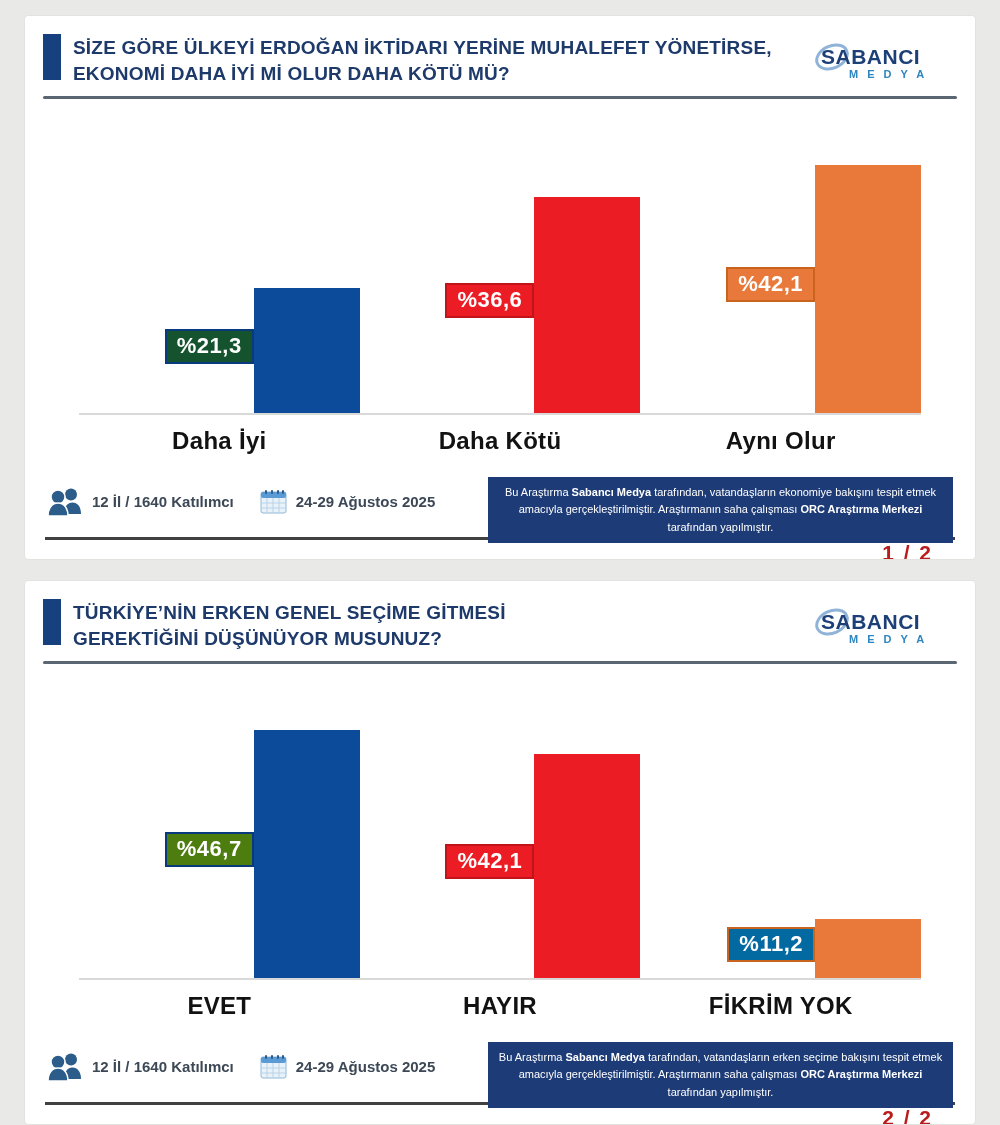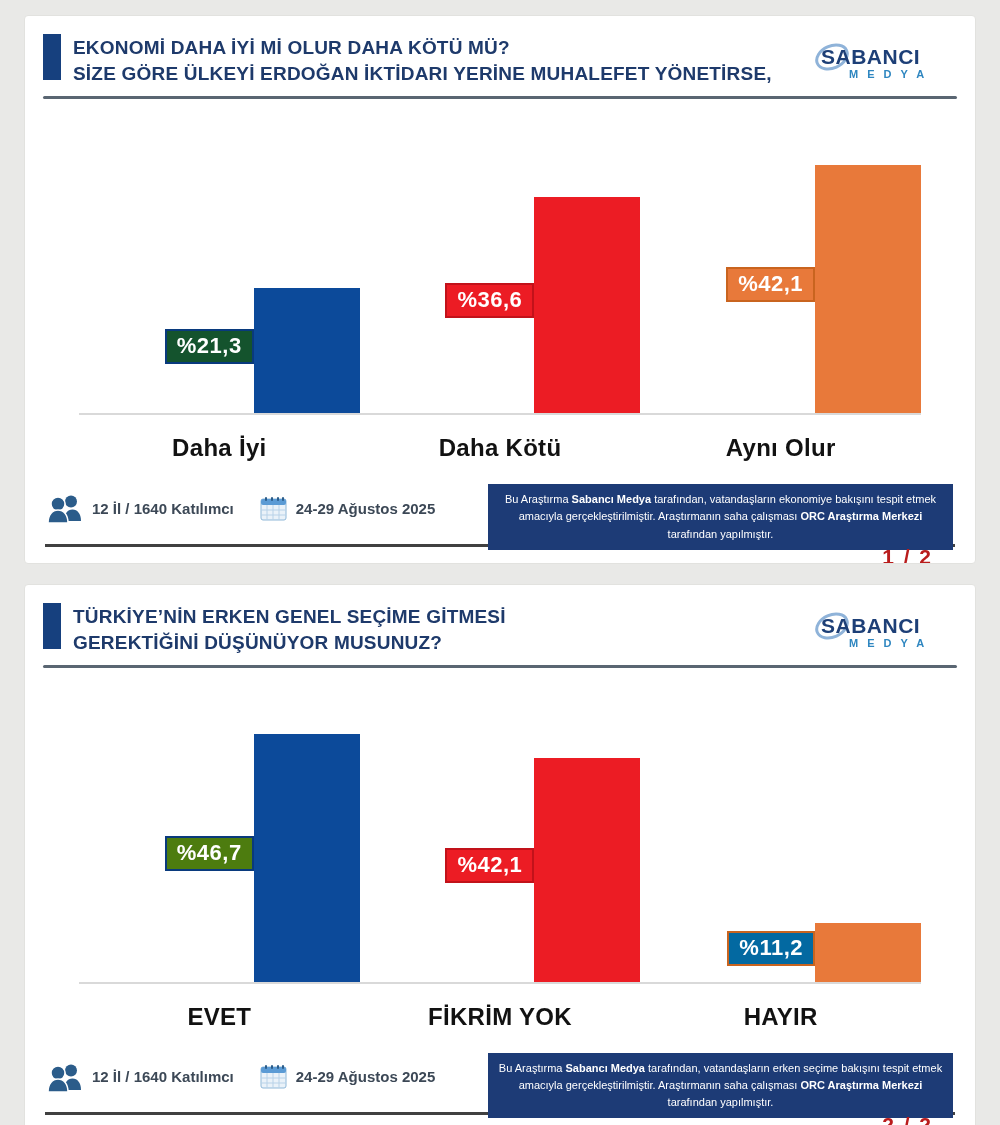--- a/index.html
+++ b/index.html
@@ -27,21 +27,21 @@
   .plot {
     display:flex; align-items:flex-end; justify-content:space-around;
     height:312px; margin:4px 36px 0; border-bottom:2px solid #d9d9d9;
   }
   .col { flex:1; display:flex; align-items:center; justify-content:flex-end; }
   .badge {
     color:#fff; font-size:22px; font-weight:700; letter-spacing:.5px;
     padding:2px 10px 3px; margin-bottom:9px; border:2px solid rgba(0,0,0,.25);
   }
   .bar { width:106px; }
-  .cats { display:flex; justify-content:space-around; margin:7px 36px; padding:12px 0 6px;align-items:flex-end; }
+  .cats { display:flex; justify-content:space-around; margin:0 36px; padding:12px 0 6px;align-items:flex-end; }
   .cat { flex:1; text-align:center; font-size:24px; font-weight:800; color:#121212; letter-spacing:.3px; }
   
   .card-footer {
     display:flex; align-items:center; margin:10px 2px 0; padding:6px 2px 12px;
     border-bottom:3px solid #404040;
   }
   .meta { display:flex; align-items:center; font-size:15px; font-weight:700; color:#3c4856; }
   .meta .ico { margin-right:9px; display:inline-flex; }
   .meta + .meta { margin-left:26px; }
   .info-box {
@@ -56,24 +56,24 @@
   }
 </style>
 </head>
 <body>
 
 <section class="card">
   <div class="card-header">
     <div class="accent-bar"></div>
     <div class="title-block">
       <div class="title-line">
+        <span class="t-strong"></span><span class="t-rest">SİZE GÖRE ÜLKEYİ ERDOĞAN İKTİDARI YERİNE MUHALEFET YÖNETİRSE,</span>
+      </div>
+      <div class="title-line">
         <span class="t-strong">EKONOMİ DAHA İYİ Mİ OLUR DAHA KÖTÜ MÜ?</span><span class="t-rest"></span>
-      </div>
-      <div class="title-line">
-        <span class="t-strong"></span><span class="t-rest">SİZE GÖRE ÜLKEYİ ERDOĞAN İKTİDARI YERİNE MUHALEFET YÖNETİRSE,</span>
       </div>
     </div>
     <div class="logo">
       <svg width="142" height="46" viewBox="0 0 142 46">
         <ellipse cx="17" cy="21" rx="16" ry="11" transform="rotate(-24 17 21)" fill="none" stroke="#8fb3d9" stroke-width="3"></ellipse>
         <text x="6" y="28" font-size="21" font-weight="800" fill="#1d3f77" letter-spacing="0.5">SABANCI</text>
         <text x="34" y="42" font-size="11" font-weight="800" fill="#2e86c0" letter-spacing="3">M E D Y A</text>
       </svg>
     </div>
   </div>
@@ -173,22 +173,22 @@
           <div class="badge" style="background: rgb(236, 28, 36); border-color: rgb(194, 18, 26);">%42,1</div>
           <div class="bar" style="height: 224px; background: rgb(236, 28, 36);"></div>
         </div>
         <div class="col">
           <div class="badge" style="background: #0369a1; border-color: rgb(201, 100, 31);">%11,2</div>
           <div class="bar" style="height: 59px; background: rgb(232, 121, 58);"></div>
         </div>
       </div>
     <div class="cats">
         <div class="cat">EVET</div>
+        <div class="cat">HAYIR</div>
         <div class="cat">FİKRİM YOK</div>
-        <div class="cat">HAYIR</div>
       </div>
   </div>
 
   <div class="card-footer">
     <div class="meta">
       <span class="ico">
         <svg width="36" height="30" viewBox="0 0 36 30" fill="#2b5c8a">
           <circle cx="24" cy="8.5" r="6"></circle>
           <path d="M17 28c0-7 3.4-11.5 8.5-11.5S34 21 34 28z"></path>
           <circle cx="11" cy="11" r="7" stroke="#fff" stroke-width="1.5"></circle>

